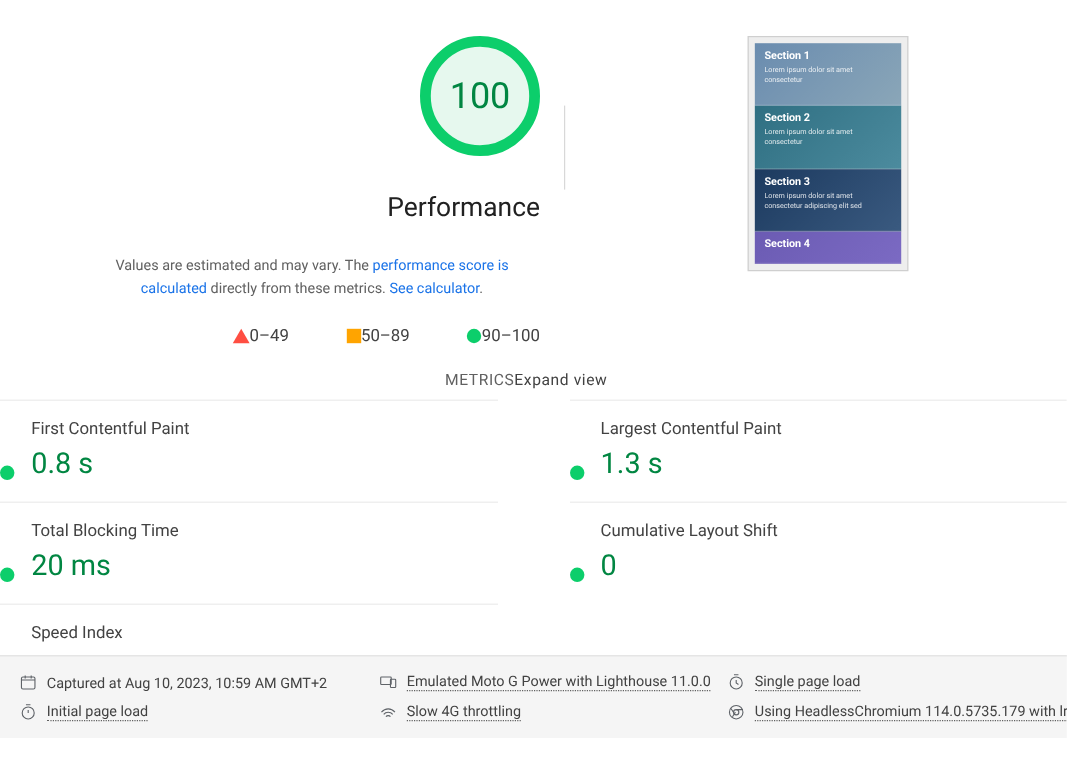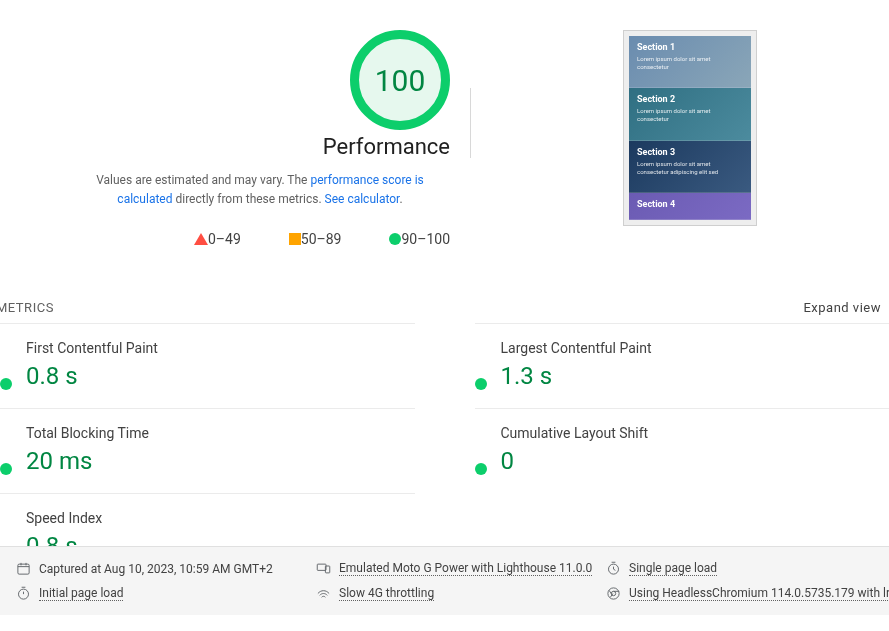--- a/index.html
+++ b/index.html
@@ -1,38 +1,38 @@
 <!DOCTYPE html>
 <html><head>
 <meta charset="utf-8">
 <style>
   *{box-sizing:border-box;margin:0;padding:0}
   html,body{width:889px;height:631px;font-family:Roboto,Arial,Helvetica,sans-serif;color:#212121;background:#fff;overflow:hidden}
   .top{display:flex;height:300px}
   .top-left{width:450px;display:flex;flex-direction:column;align-items:flex-end;padding-top:30px}
   .gauge-ring{width:100px;height:100px;border-radius:50%;border:9px solid #0cce6b;background:#e6f8ee;display:flex;align-items:center;justify-content:center}
   .gauge-score{font-size:30px;color:#018642;font-weight:400}
-  .gauge-title{font-size:22px;color:#212121;margin-top:4px}
-  .disclaimer{font-size:12px;color:#616161;margin-top:12px;text-align:center;line-height:1.6;max-width:380px}
+  .gauge-title{font-size:22px;color:#212121;margin-top:31px}
+  .disclaimer{font-size:12px;color:#616161;margin-top:26px;text-align:center;line-height:1.6;max-width:380px}
   .disclaimer a{color:#1a73e8;text-decoration:none}
   .legend{display:flex;gap:48px;margin-top:22px;font-size:14px;color:#424242;align-items:center}
   .legend-item{display:flex;align-items:center;gap:0}
   .tri{width:0;height:0;border-left:7px solid transparent;border-right:7px solid transparent;border-bottom:12px solid #ff4e42}
   .sq{width:12px;height:12px;background:#ffa400}
   .dot{width:12px;height:12px;border-radius:50%;background:#0cce6b}
   .divider{width:0;border-left:1px solid #d8d8d8;height:70px;margin-top:88px;margin-left:20px;margin-right:20px}
   .top-right{flex:1;display:flex;justify-content:center;padding-top:30px}
   .thumb-frame{width:134px;height:196px;border:1px solid #cfcfcf;background:#eee;padding:5px}
   .thumb-inner{width:100%;height:100%;display:flex;flex-direction:column}
   .sec{flex:1;color:#fff;padding:6px 8px;font-size:9px;font-weight:700;background:linear-gradient(135deg,#6a8caf,#8aa6b8);border-bottom:1px solid rgba(255,255,255,.2)}
   .sec:nth-child(2){background:linear-gradient(135deg,#2f6f82,#4c8b9e)}
   .sec:nth-child(3){background:linear-gradient(135deg,#1c3a5f,#3a5a80)}
   .sec:nth-child(4){background:linear-gradient(135deg,#6b5bb3,#7b6ac3)}
   .sec .sub{font-weight:400;font-size:6px;line-height:1.3;margin-top:3px;opacity:.85}
-  .mhead{display:flex;justify-content:space-between;align-items:center;font-size:13px;color:#616161;letter-spacing:.5px;padding:0 8px 8px 0;}
+  .mhead{display:flex;justify-content:center;align-items:center;font-size:13px;color:#616161;letter-spacing:.5px;padding:0 8px 8px 0;margin-top:10px}
   .expand{font-size:13px;color:#424242;cursor:pointer}
   .metrics{display:grid;grid-template-columns:1fr 1fr;column-gap:60px}
   .metric{border-top:1px solid #ebebeb;padding:16px 10px 18px 0;display:flex;align-items:flex-end;gap:14px}
   .mdot{width:12px;height:12px;border-radius:50%;background:#0cce6b;margin-top:4px;flex:none}
   .mname{font-size:14px;color:#424242;margin-bottom:6px}
   .mval{font-size:24px;color:#018642}
   .footer{background:#f5f5f5;border-top:1px solid #e0e0e0;padding:14px 16px;font-size:12px;color:#424242;display:grid;grid-template-columns:300px 290px 1fr;row-gap:10px;position:absolute;bottom:16px;left:0;right:0}
   .frow{display:flex;align-items:center;gap:8px;white-space:nowrap}
   .frow svg{flex:none;stroke:#5f6368;fill:none;stroke-width:1.5}
   .frow.underline span{border-bottom:1px dotted #616161}

